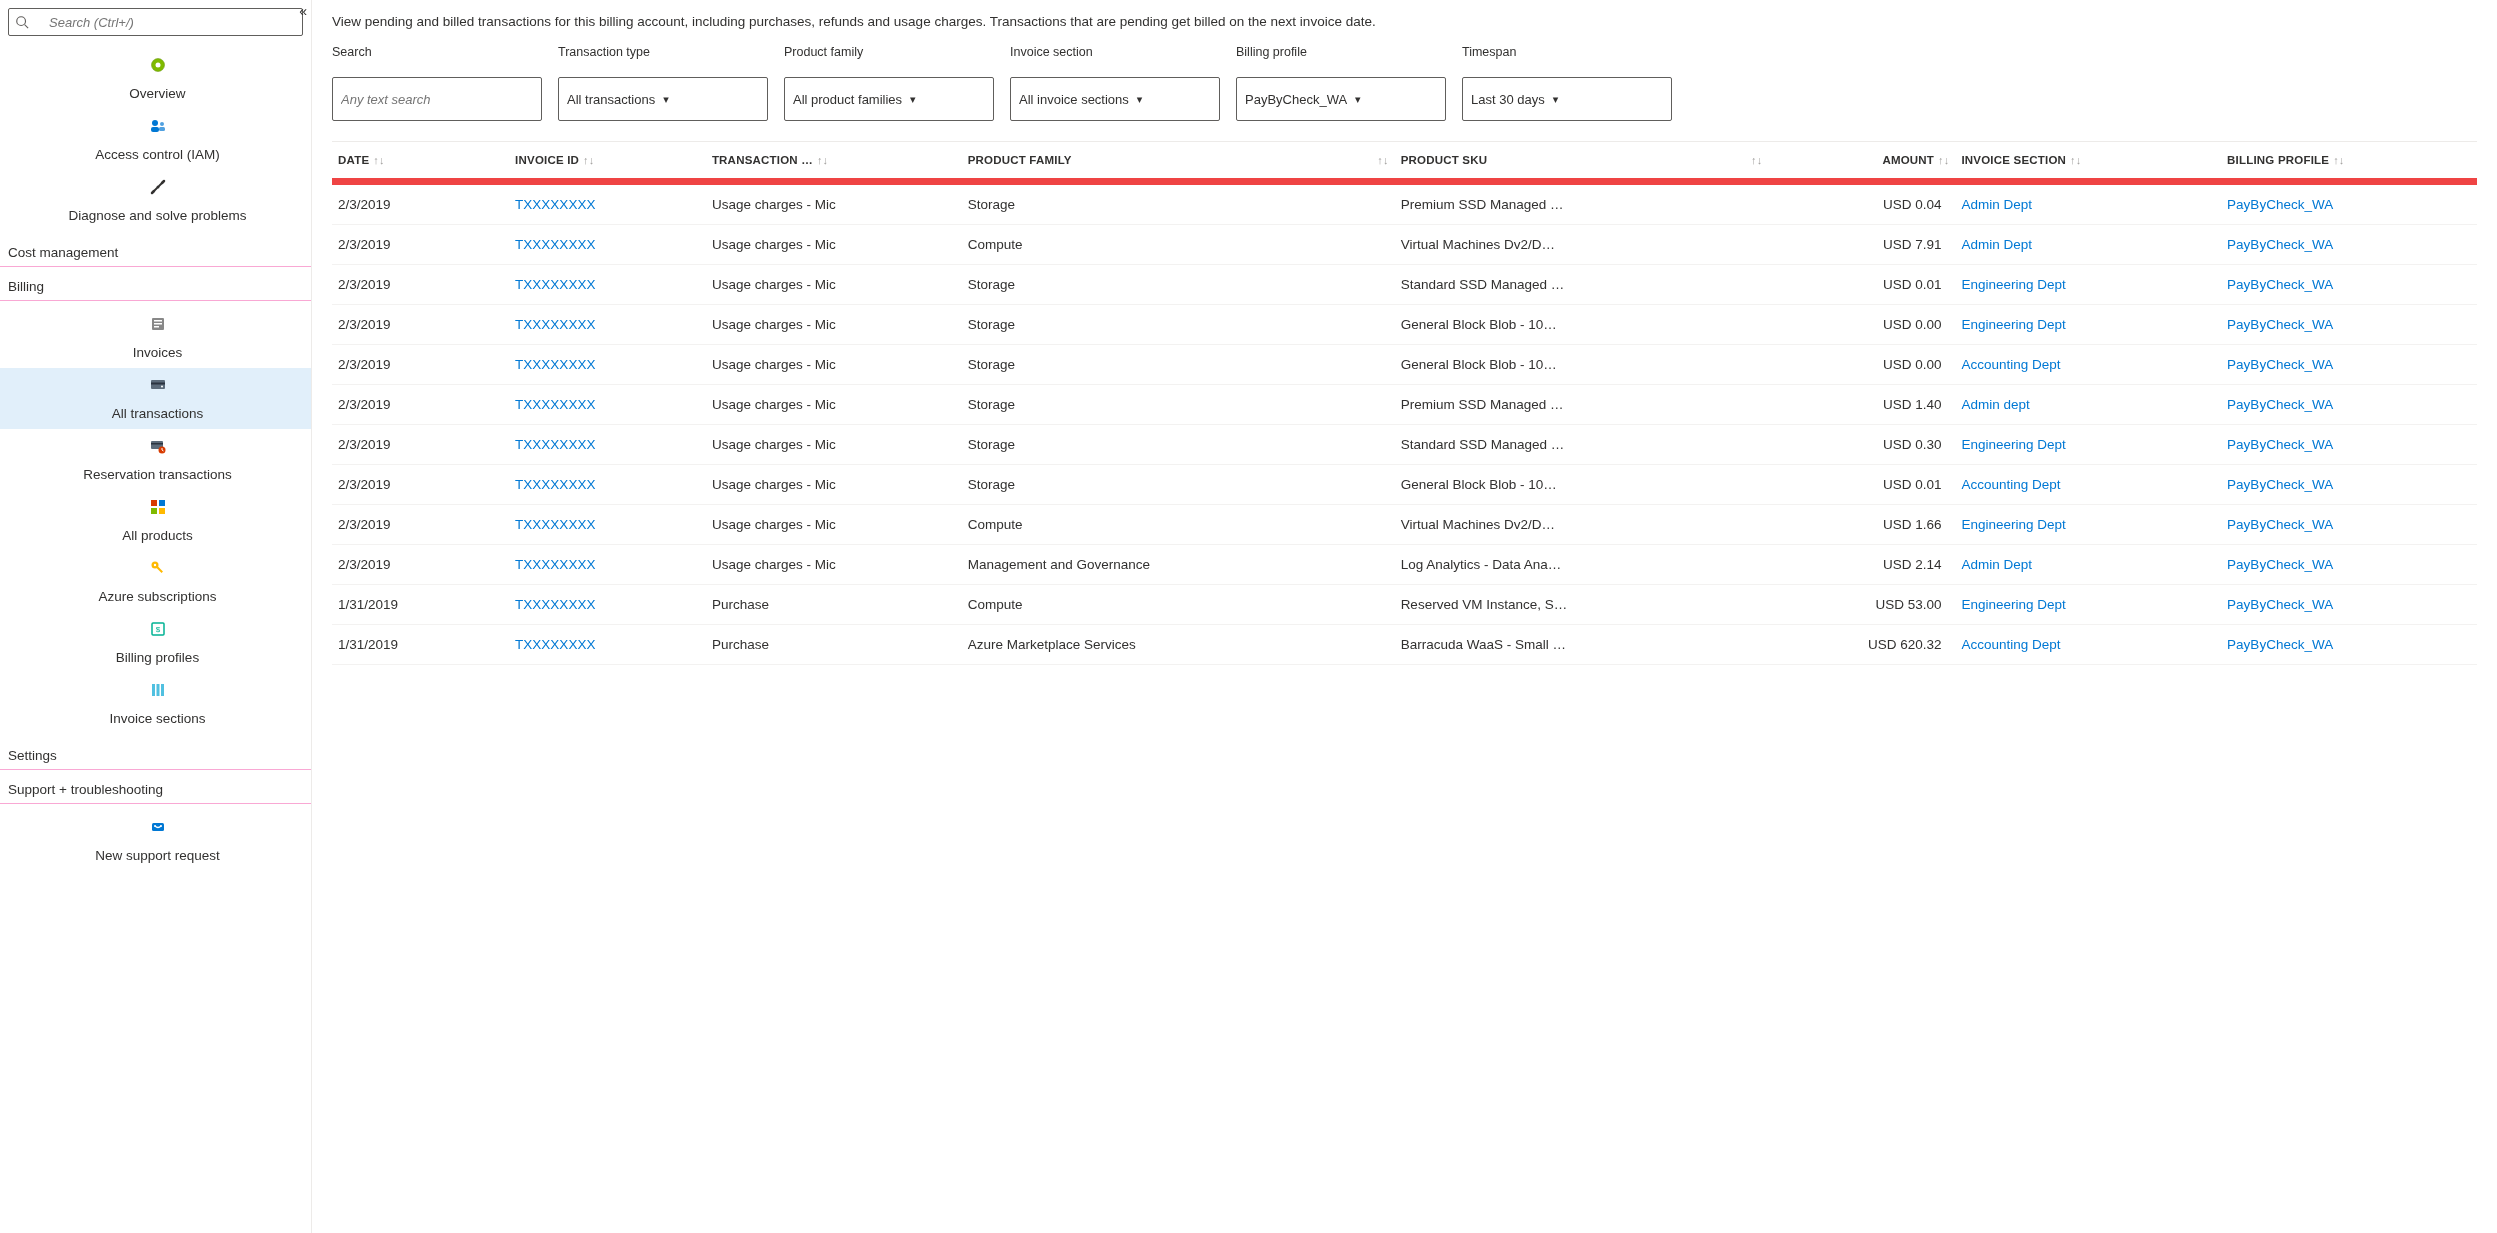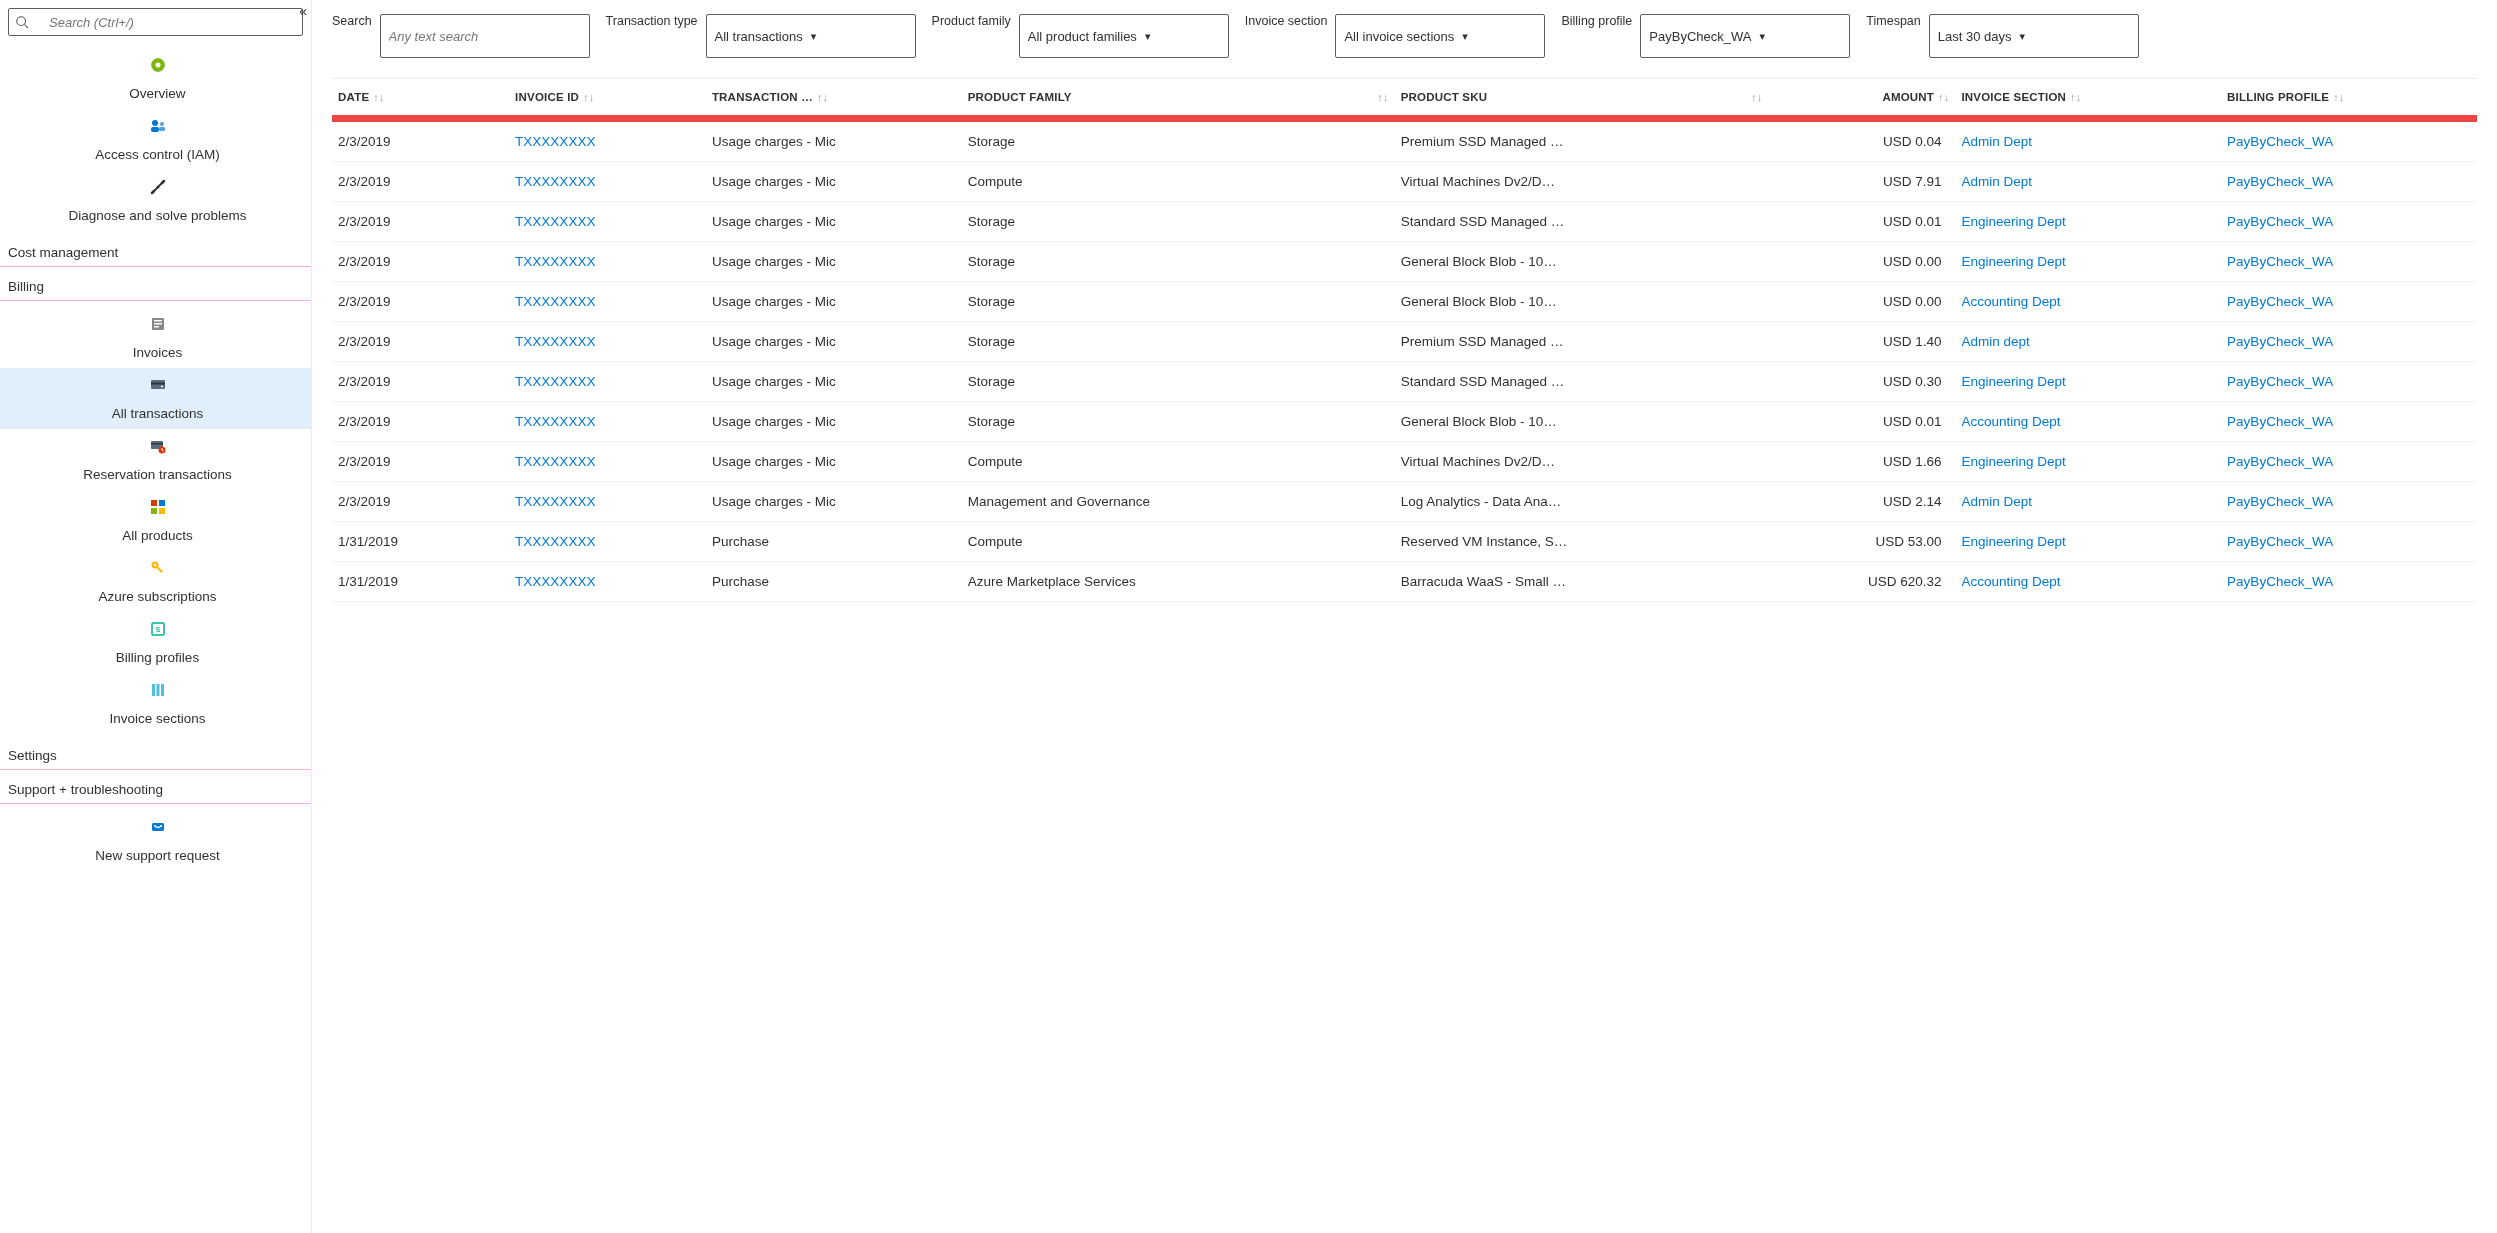--- a/index.html
+++ b/index.html
@@ -94,21 +94,22 @@
   margin-bottom: 16px;
 }
 .filters {
   display: flex;
   flex-wrap: wrap;
   gap: 16px;
   margin-bottom: 20px;
 }
 .filter-group {
   display: flex;
-  gap: 8px;
+  flex-direction: column;
+  gap: 18px;
 }
 .filter-label {
   font-size: 12.5px;
   color: #323130;
 }
 .filter-control {
   border: 1px solid #605e5c;
   border-radius: 2px;
   height: 44px;
   display: flex;
@@ -311,20 +312,21 @@
             <circle cx="5" cy="7" r="1" fill="#fff"></circle>
             <circle cx="11" cy="7" r="1" fill="#fff"></circle>
           </svg>
       </span>
       <span>New support request</span>
     </div>
   </div>
 </div>
 
 <div class="main">
+  <div class="description">View pending and billed transactions for this billing account, including purchases, refunds and usage charges. Transactions that are pending get billed on the next invoice date.</div>
 
   <div class="filters">
     <div class="filter-group">
       <div class="filter-label">Search</div>
       <div class="filter-control">
         <input type="text" placeholder="Any text search" style="">
       </div>
     </div>
     <div class="filter-group">
       <div class="filter-label">Transaction type</div>

